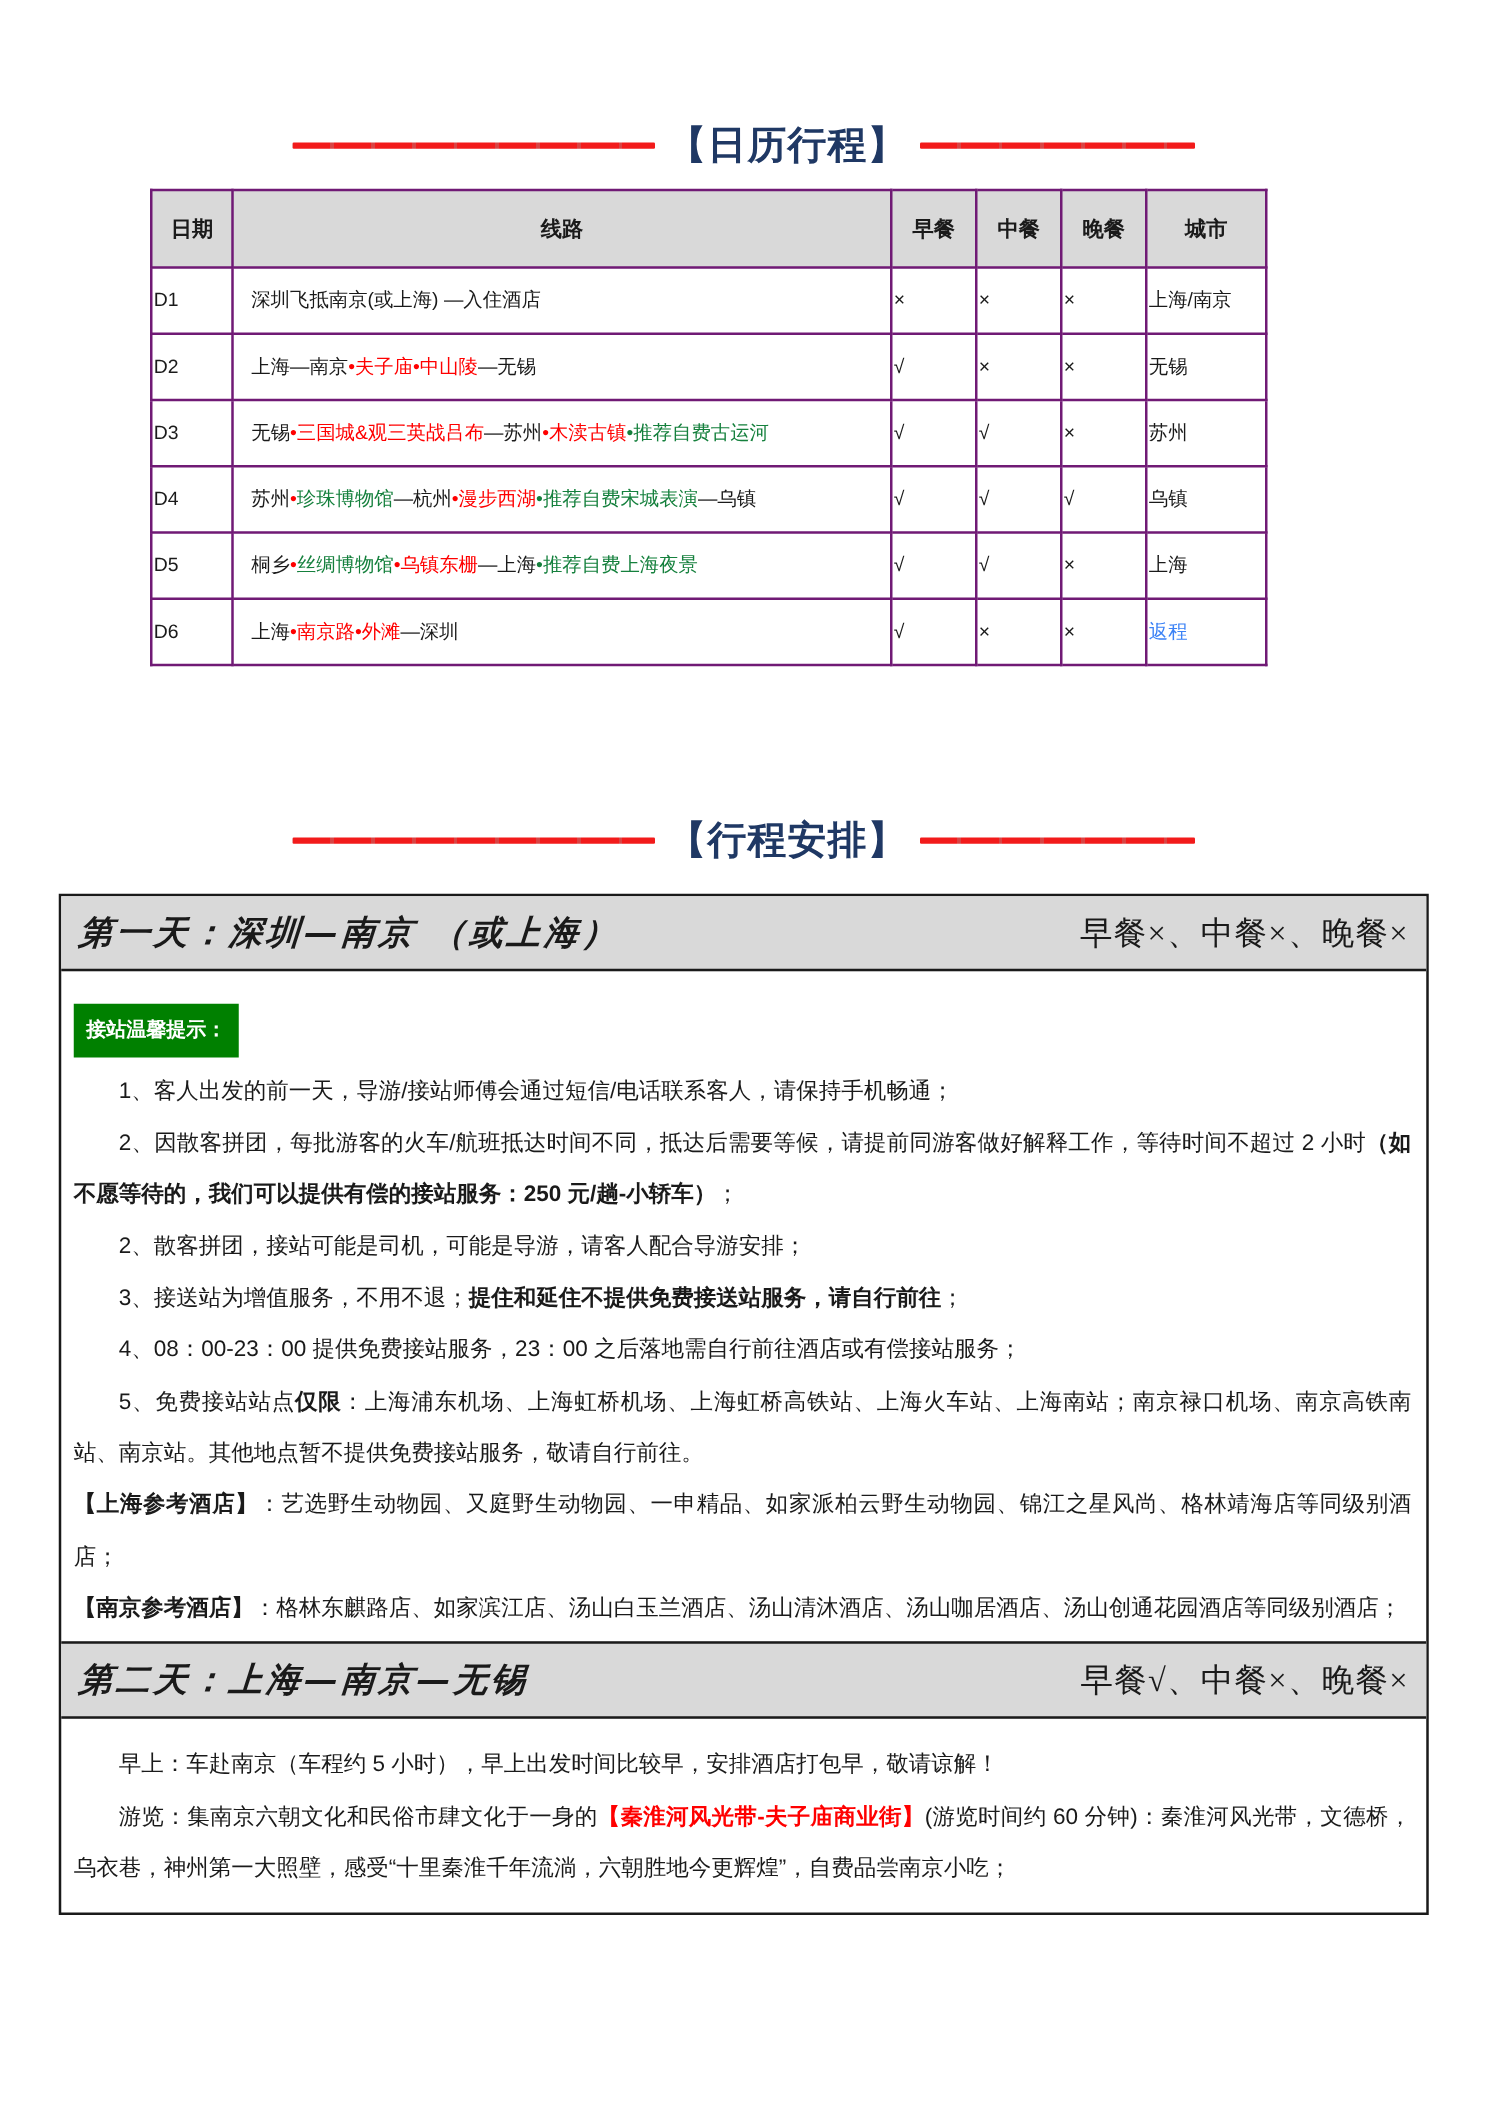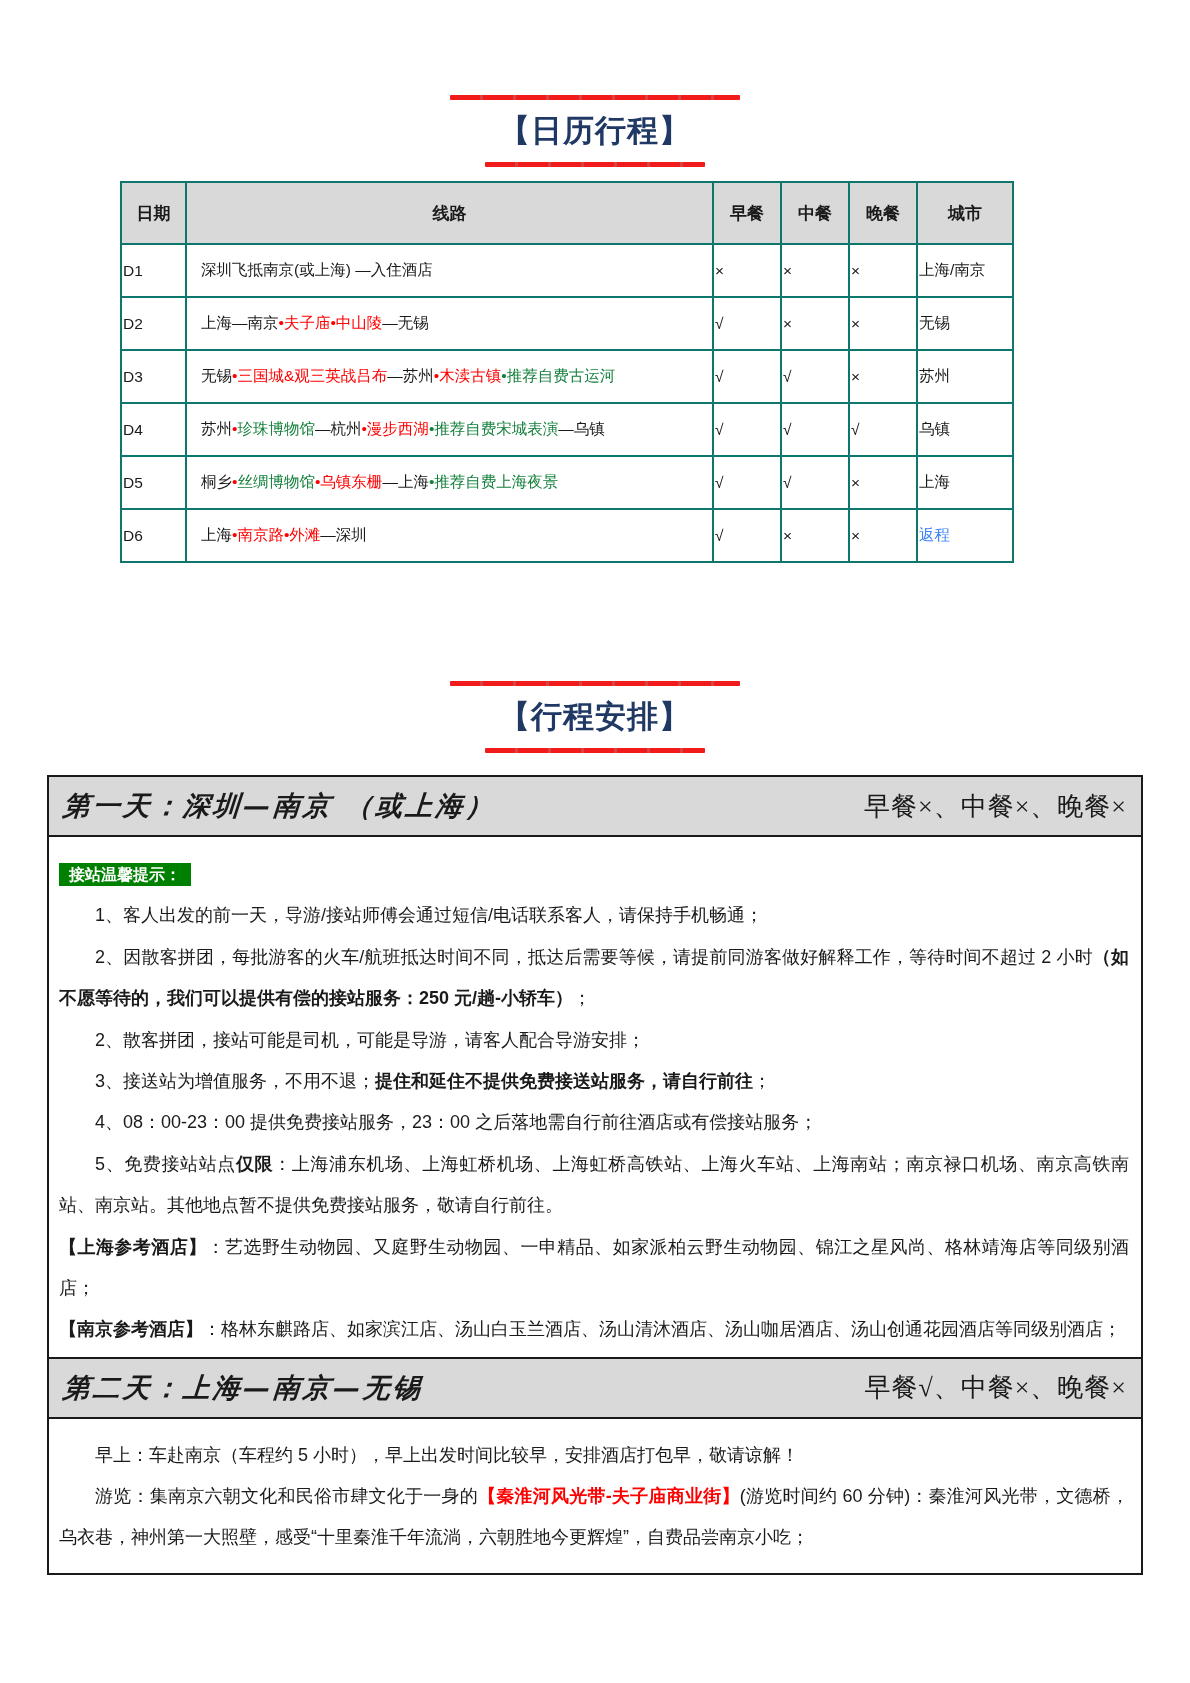--- a/index.html
+++ b/index.html
@@ -1,35 +1,35 @@
 <!DOCTYPE html>
 <html><head>
 <meta charset="utf-8">
 <style>
   html,body{margin:0;padding:0;background:#fff;}
   .page{
     width:1190px;height:1683px;margin:0 auto;background:#fff;position:relative;
     font-family:"Liberation Sans","DejaVu Sans",sans-serif;color:#1a1a1a;overflow:hidden;
   }
   
-  .section-title{display:flex;align-items:center;justify-content:center;gap:10px;flex-direction:column;}
+  .section-title{display:flex;align-items:center;justify-content:center;gap:10px;}
   .section-title.first{padding-top:95px;}
   .section-title .t{
     font-size:31px;font-weight:900;color:#1f3864;letter-spacing:1px;margin:0;
     font-family:"Liberation Sans","DejaVu Sans",sans-serif;
   }
   .dash{height:5px;border-radius:1px;
     background:repeating-linear-gradient(90deg,#f21b1b 0 30px,#d84444 30px 33px);}
   .dash.left{width:290px;}
   .dash.right{width:220px;}
   
   table.cal{
     border-collapse:collapse;margin:14px 0 0 120px;width:892px;table-layout:fixed;
   }
-  table.cal th,table.cal td{border:2px solid #0f766e;}
+  table.cal th,table.cal td{border:2px solid #701a75;}
   table.cal th{
     background:#d9d9d9;height:58px;font-size:17px;font-weight:bold;text-align:center;
   }
   table.cal td{height:49px;font-size:15.5px;background:#fff;}
   td.daycell{background:#d9d9d9;font-weight:400;}
   td.route{text-align:left;padding-left:14px;background:#fff;}
   col.c-day{width:65px;} col.c-route{width:527px;}
   col.c-meal{width:68px;} col.c-city{width:96px;}
   .red{color:#ff0000;} .blue{color:#15803d;} .b{font-weight:bold;}
   td.city.muted{color:#3b82f6;}
@@ -48,21 +48,21 @@
     font-size:27px;letter-spacing:3px;transform:skewX(-4deg);
   }
   .day-meals{
     font-family:"Liberation Serif","DejaVu Serif",serif;font-size:26px;letter-spacing:1px;
   }
   .day-body{padding:10px 12px 6px 10px;font-size:18px;line-height:2.3;text-align:justify;}
   .day-body p{margin:0;}
   .day-body p.indent{text-indent:2em;}
   .badge{
     display:inline-block;background:#008000;color:#fff;font-weight:bold;font-size:16px;
-    padding:2px 10px;margin:16px 0 6px 0;line-height:1.2;
+    padding:12px 10px;margin:16px 0 6px 0;line-height:1.2;
   }
   .day-body.d2{padding-top:16px;padding-bottom:14px;}
 </style>
 </head>
 <body>
 
 <div class="page">
 
   <div class="section-title first">
     <span class="dash left"></span>

